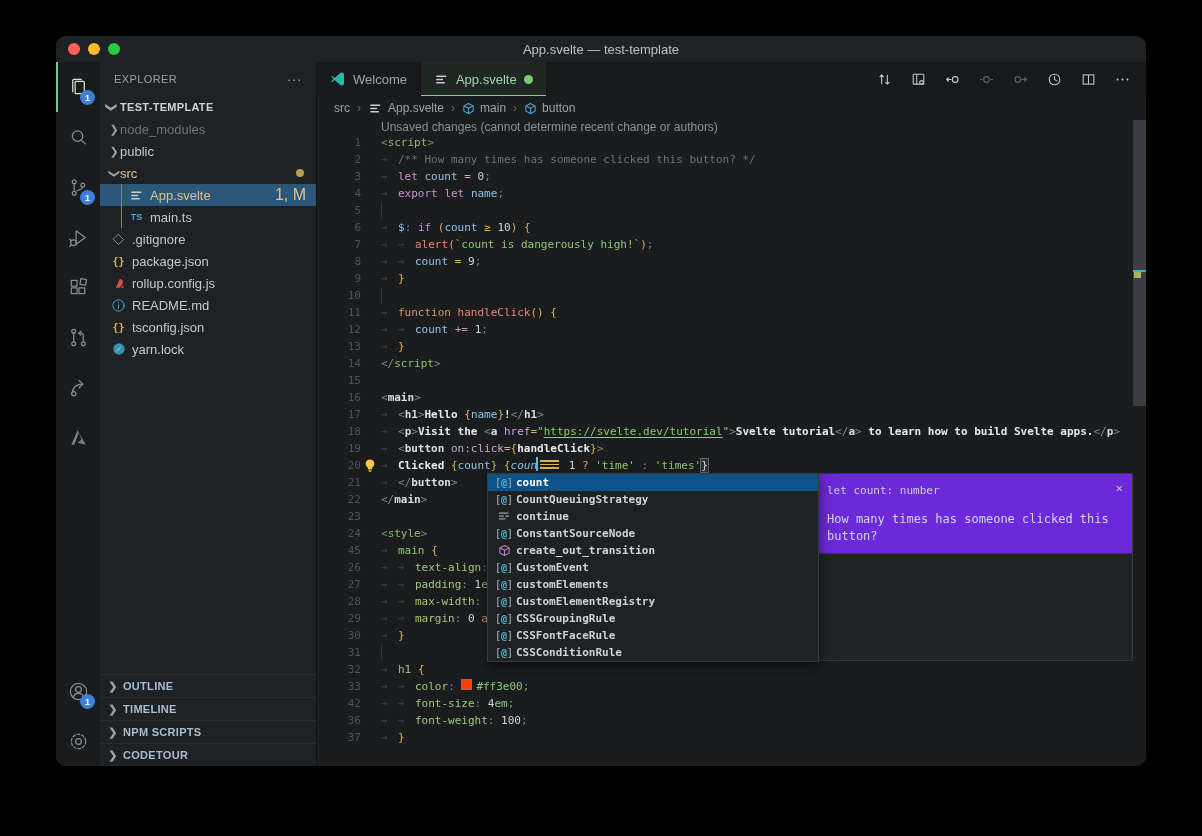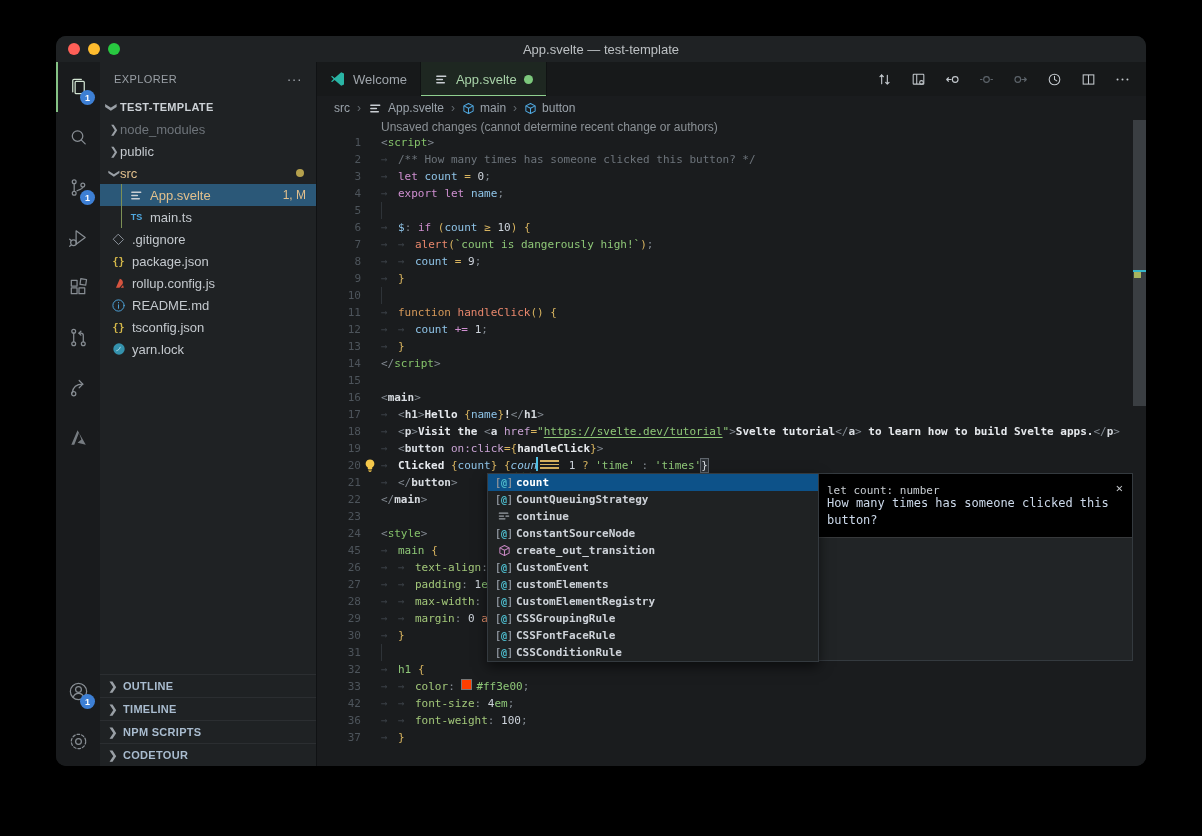--- a/index.html
+++ b/index.html
@@ -23,21 +23,21 @@
   .sb-section{height:22px;display:flex;align-items:center;font-weight:700;font-size:11px;color:#ccd1d6;padding-left:5px;gap:3px;flex:none;cursor:pointer;letter-spacing:.3px;}
   .chev{color:#9aa0a6;font-size:11px;width:12px;text-align:center;display:inline-block;}
   .chev.exp{transform:rotate(90deg);}
   .tree{flex:none;}
   .tree-row{height:22px;display:flex;align-items:center;font-size:13px;position:relative;cursor:pointer;}
   .tree-row.sel{background:#2b5878;}
   .tree-row .lbl{white-space:nowrap;}
   .tree-row.dim .lbl{color:#6e747a;}
   .tree-row.mod .lbl{color:#e2c08d;}
   .file-ic{width:17px;display:inline-flex;justify-content:center;align-items:center;margin-right:5px;flex:none;}
-  .row-badge{margin-left:auto;padding-right:10px;color:#e2c08d;font-size:12px;}
+  .row-badge{margin-left:auto;padding-right:10px;color:#e2c08d;font-size:16px;}
   .row-dot{margin-left:auto;margin-right:12px;width:8px;height:8px;border-radius:50%;background:#b5a14d;}
   .tguide{position:absolute;left:21px;top:0;bottom:0;width:1px;background:#7d9055;}
   .sb-fill{flex:1;}
   .panel-row{height:22px;border-top:1px solid #2b2e31;display:flex;align-items:center;font-size:11px;font-weight:700;color:#a9bccf;padding-left:7px;gap:4px;cursor:pointer;flex:none;letter-spacing:.3px;}
   
   .editor{flex:1;display:flex;flex-direction:column;background:#1a1c1e;min-width:0;}
   .tabbar{height:34px;background:#17191a;display:flex;align-items:stretch;flex:none;}
   .tab{display:flex;align-items:center;gap:7px;padding:0 13px;font-size:13px;color:#9fa5ab;border-right:1px solid #101213;cursor:pointer;}
   .tab.active{background:#1e2721;color:#a8d2a8;box-shadow:inset 0 -1px 0 #8fcf8f;}
   .moddot{width:9px;height:9px;border-radius:50%;background:#7cc87c;}
@@ -70,21 +70,21 @@
   .bulb{position:absolute;left:46px;top:1px;width:14px;height:14px;}
   
   .suggest{position:absolute;left:170px;top:353px;width:330px;background:#1f2223;border:1px solid #343a3f;box-shadow:0 5px 12px rgba(0,0,0,.55);z-index:6;}
   .sg-row{height:17px;display:flex;align-items:center;padding-left:4px;font-size:11px;font-weight:700;color:#ced3d9;font-family:"DejaVu Sans Mono",monospace;cursor:pointer;}
   .sg-row.sel{background:#0d5289;color:#fff;}
   .sg-ic{width:24px;flex:none;display:inline-flex;justify-content:center;align-items:center;}
   .atb{font-size:10px;font-weight:700;}
   .atb i{color:#8a9199;font-style:normal}.atb b{color:#4db8c8}
   
   .docs{position:absolute;left:499px;top:353px;width:317px;height:188px;background:#212426;border:1px solid #343a3f;box-sizing:border-box;z-index:5;}
-  .docs-head{height:64px;background:#000000;border-bottom:1px solid #37393b;position:relative;box-sizing:border-box;padding:8px 10px;}
+  .docs-head{height:80px;background:#6d28d9;border-bottom:1px solid #37393b;position:relative;box-sizing:border-box;padding:8px 10px;}
   .docs-sig{font-family:"DejaVu Sans Mono",monospace;font-size:11px;color:#c9ced3;}
   .docs-desc{position:absolute;left:10px;bottom:8px;font-size:12px;color:#ccd9ea;}
   .docs-close{position:absolute;right:9px;top:6px;color:#c5c9cd;font-size:12px;cursor:pointer;}
   
   .scrollbar{position:absolute;right:0;top:0;width:13px;height:100%;z-index:7;}
   .thumb{position:absolute;top:0;left:0;width:13px;height:286px;background:#3a3e42;}
   .deco-cyan{position:absolute;right:0;top:150px;width:13px;height:2px;background:#38b6c9;}
   .deco-olive{position:absolute;right:5px;top:152px;width:7px;height:6px;background:#a7b35e;}
   svg{display:block;}
 </style>

